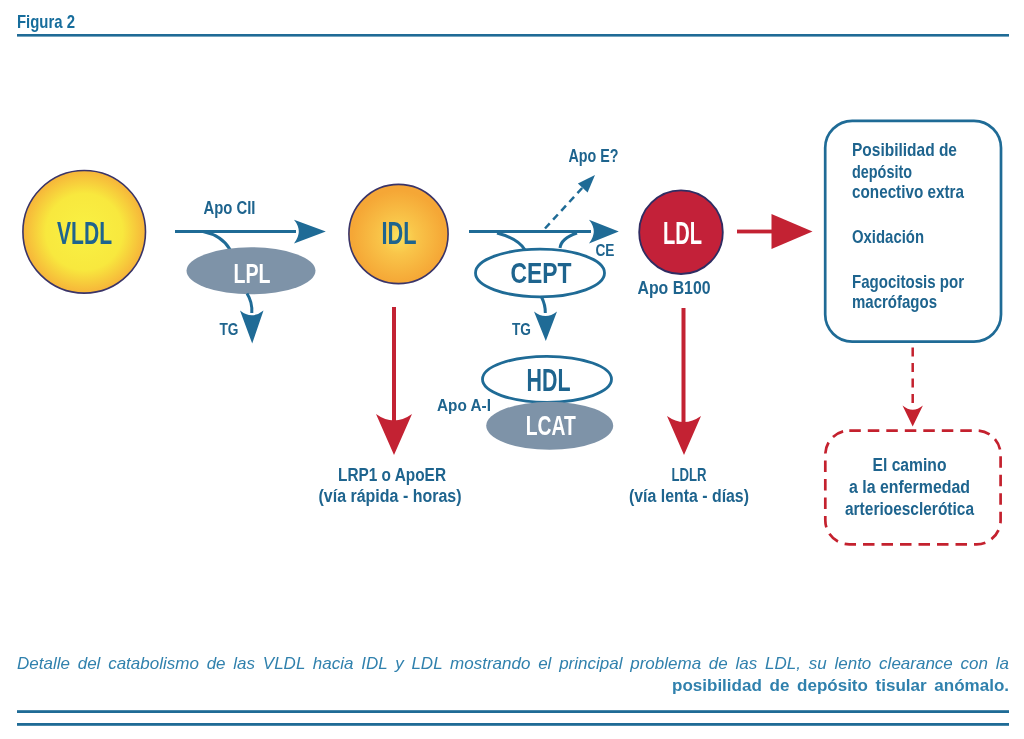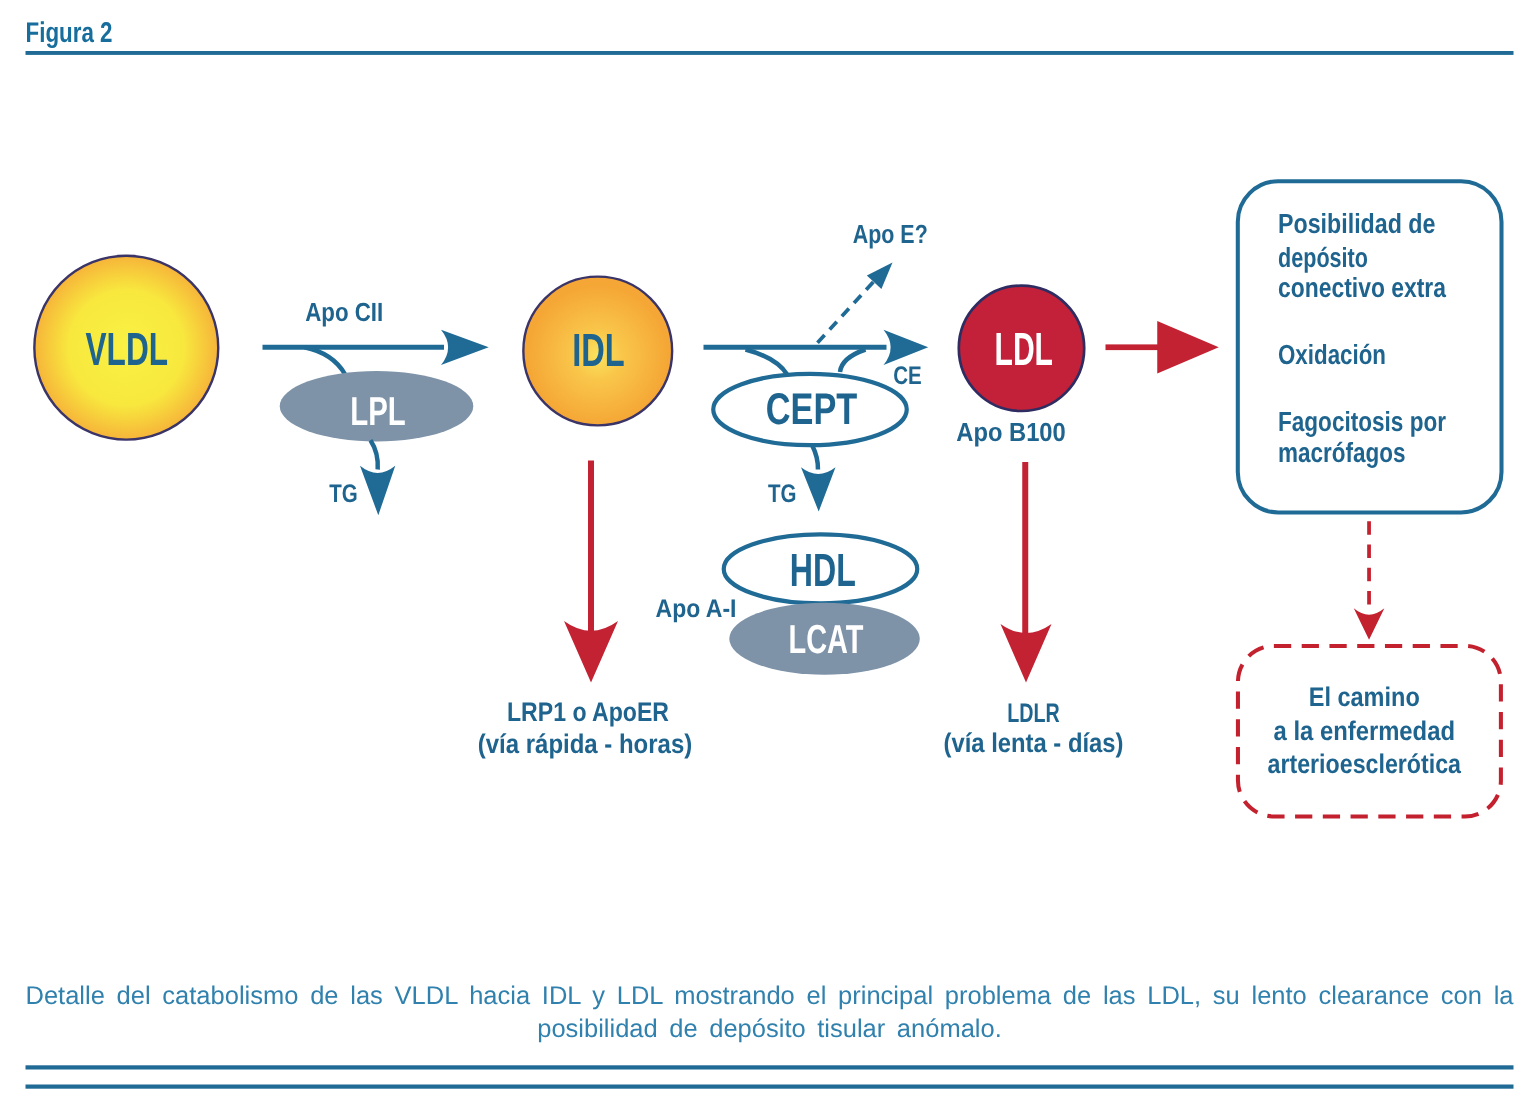--- a/index.html
+++ b/index.html
@@ -1,19 +1,19 @@
 <!DOCTYPE html>
 <html><head>
 <meta charset="utf-8">
 <style>
   html,body{margin:0;padding:0;background:#ffffff;width:1024px;height:739px;overflow:hidden;}
   body{font-family:"Liberation Sans", sans-serif;position:relative;}
   #cap{position:absolute;left:17px;top:653.3px;width:992px;color:#3081ad;font-size:17px;line-height:21.3px;}
-  #cap .l1{text-align:justify;text-align-last:justify;}
-  #cap .l2{text-align:center;word-spacing:3px;}
+  #cap .l1{text-align:justify;text-align-last:justify;font-style:italic;}
+  #cap .l2{text-align:right;word-spacing:3px;font-weight:bold;}
 </style>
 </head>
 <body>
 <svg width="1024" height="739" viewBox="0 0 1024 739" xmlns="http://www.w3.org/2000/svg" style="position:absolute;left:0;top:0;font-family:'Liberation Sans',sans-serif;">
 <defs>
 <radialGradient id="gy" cx="50%" cy="50%" r="52%">
   <stop offset="0" stop-color="#f9f143"></stop>
   <stop offset="0.6" stop-color="#f8e83e"></stop>
   <stop offset="1" stop-color="#f6af39"></stop>
 </radialGradient>

